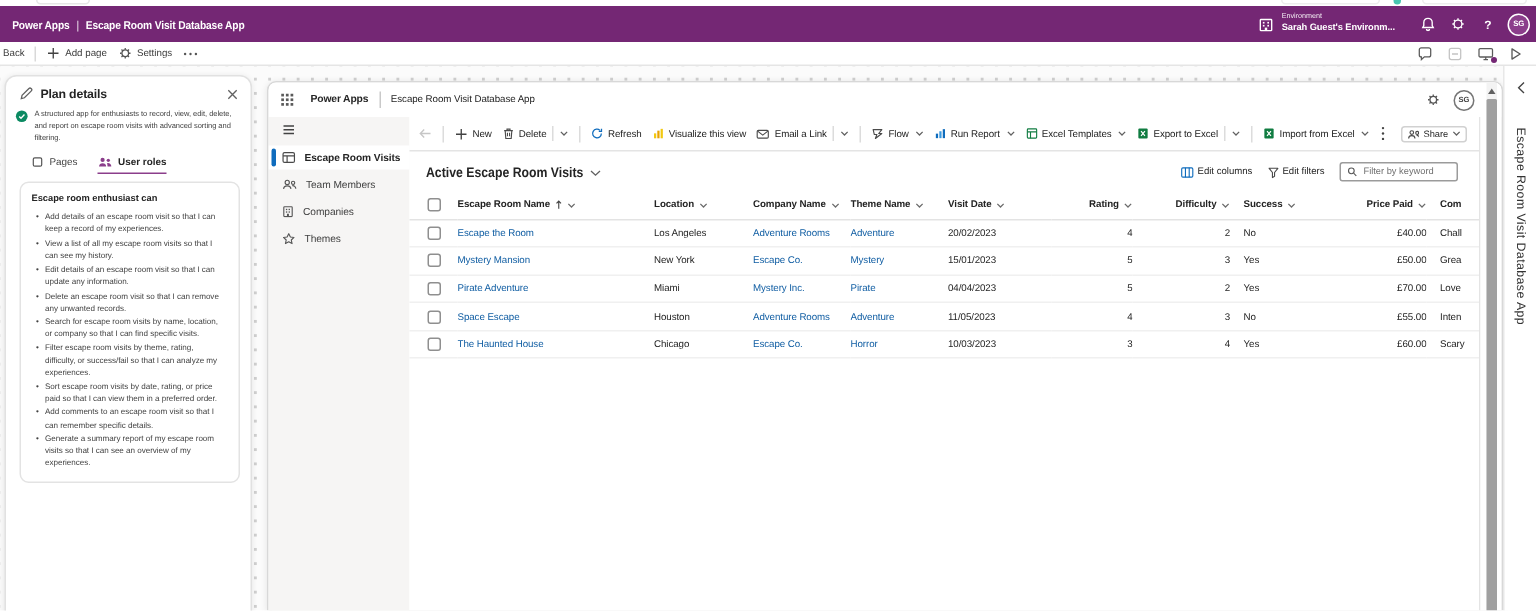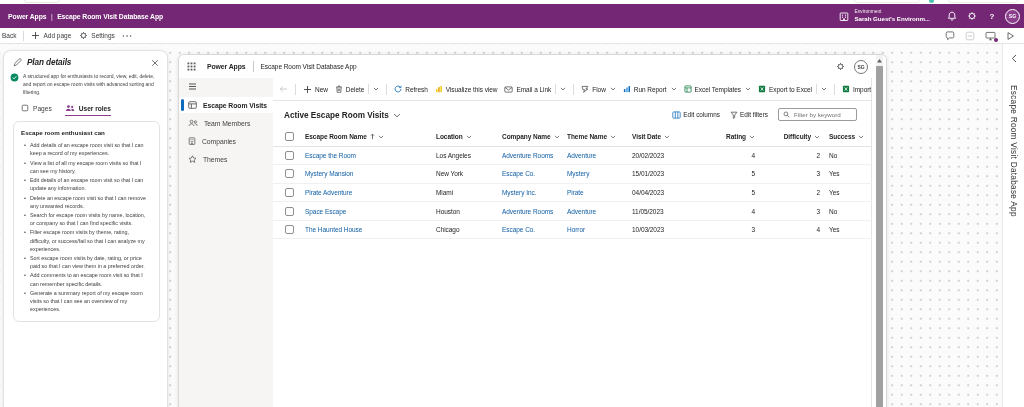--- a/index.html
+++ b/index.html
@@ -35,37 +35,37 @@
   .badge-dot { position:absolute; right:-2px; bottom:-1px; width:4px; height:4px; border-radius:50%; background:#742774; }
 
   
   #canvas { position:absolute; left:0; top:44px; width:1024px; height:363px;
     background-color:#fbfbfb;
     background-image:radial-gradient(circle, #d0d0d0 0.9px, rgba(0,0,0,0) 1px);
     background-size:9.5px 9.5px; background-position:4px 4px; }
 
   
   #plan-panel { position:absolute; left:3px; top:6px; width:165px; height:372px; background:#fff; border:1px solid #e1e1e1; border-radius:8px; box-shadow:0 1px 4px rgba(0,0,0,.09); }
-  .pp-head { display:flex; align-items:center; padding:7px 8px 1px 9px; gap:5px;font-style:italic; }
+  .pp-head { display:flex; align-items:center; padding:7px 8px 1px 9px; gap:5px; }
   .pp-title { font-size:8.2px; font-weight:bold; color:#242424; flex:1; letter-spacing:-.1px; }
   .pp-close { color:#616161; cursor:pointer; }
   .pp-desc { display:flex; gap:4px; padding:4px 6px 0 6px; }
   .pp-desc .check { flex:0 0 auto; margin-top:1px; }
   .pp-desc p { font-size:5px; line-height:1.62; color:#424242; letter-spacing:-.02px; }
   .pp-tabs { display:flex; align-items:center; gap:13px; padding:8px 8px 0 17px; }
   .pp-tab { display:flex; align-items:center; gap:4px; font-size:6.6px; color:#424242; padding-bottom:3px; border-bottom:1.6px solid transparent; }
   .pp-tab.active { color:#242424; font-weight:bold; border-bottom-color:#8b3e8b; }
   .pp-rolebox { margin:5px 7px 0 9px; border:1px solid #e3e3e3; border-radius:6px; padding:7px 5px 7px 7px; }
   .pp-rolehead { font-size:6.2px; font-weight:bold; color:#242424; margin-bottom:5px; }
   .pp-rolebox ul { list-style:none; }
   .pp-rolebox li { position:relative; font-size:5.4px; line-height:1.52; color:#424242; padding-left:9px; padding-right:5px; margin-bottom:1px; letter-spacing:-.02px; }
   .pp-rolebox li::before { content:"•"; position:absolute; left:3px; top:0; color:#424242; }
 
   
-  #app-frame { position:absolute; left:178px; top:10px; width:709px; height:353px; background:#fff; border:1px solid #d8d8d8; border-bottom:none; border-radius:6px 6px 0 0; box-shadow:0 1px 5px rgba(0,0,0,.10); overflow:hidden; }
+  #app-frame { position:absolute; left:178px; top:10px; width:824px; height:353px; background:#fff; border:1px solid #d8d8d8; border-bottom:none; border-radius:6px 6px 0 0; box-shadow:0 1px 5px rgba(0,0,0,.10); overflow:hidden; }
   .app-header { position:absolute; left:0; top:0; width:100%; height:23px; background:#fff; display:flex; align-items:center; }
   .app-header .waffle { margin-left:8px; color:#424242; }
   .app-header .ah-brand { font-size:6.9px; font-weight:bold; margin-left:11px; letter-spacing:-.1px; }
   .app-header .ah-sep { width:1px; height:11px; background:#c9c9c9; margin:0 7px; }
   .app-header .ah-title { font-size:6.5px; color:#242424; letter-spacing:-.05px; }
   .app-header .ah-right { margin-left:auto; display:flex; align-items:center; gap:9px; padding-right:18px; }
   .app-header .ah-avatar { width:14px; height:14px; border-radius:50%; border:1px solid #757575; color:#424242; font-size:5px; font-weight:bold; display:flex; align-items:center; justify-content:center; background:#fff; }
 
   .app-nav { position:absolute; left:0; top:23px; width:94px; height:330px; background:#f6f5f4; }
   .nav-burger { padding:5px 0 7px 9px; color:#424242; }

